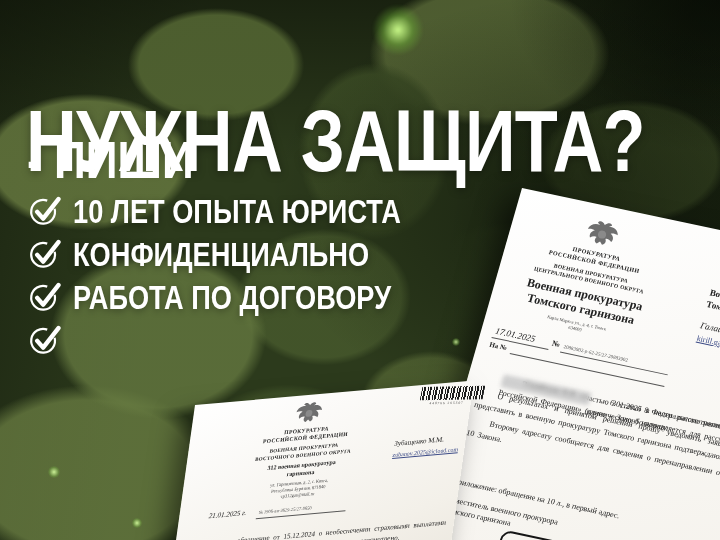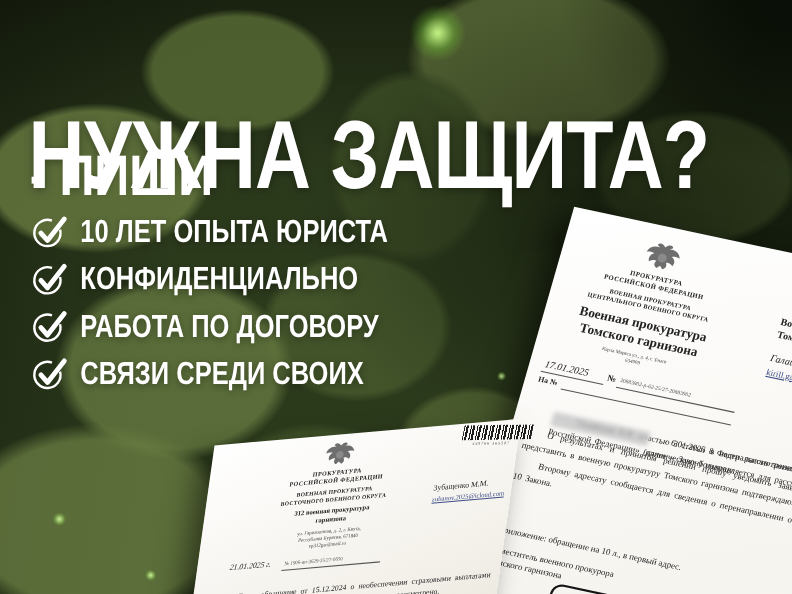--- a/index.html
+++ b/index.html
@@ -45,21 +45,21 @@
   .cond85{display:inline-block;transform:scaleX(.85);transform-origin:left center;white-space:nowrap;}
   .headline{position:absolute;left:26px;top:38px;color:#fff;font-weight:800;
     font-size:88px;line-height:1;letter-spacing:-1px;
     text-shadow:0 2px 10px rgba(0,0,0,.35);}
   .subheadline{position:absolute;left:27px;top:134px;color:#fff;font-weight:800;
     font-size:52px;line-height:1;letter-spacing:0;}
   .checklist{position:absolute;left:27px;top:194px;display:flex;flex-direction:column;gap:9px;
     list-style:none;margin:0;padding:0;}
   .check-row{display:flex;align-items:center;gap:12px;height:34px;}
   .check-ico{width:34px;height:34px;flex:0 0 34px;}
-  .check-label{color:#fff;font-weight:800;font-size:29px;line-height:1;
+  .check-label{color:#fff;font-weight:800;font-size:34px;line-height:1;
     text-shadow:0 2px 8px rgba(0,0,0,.35);}
 
   
   .paper{position:absolute;background:linear-gradient(160deg,#ffffff 0%,#f3f0e9 70%,#e9e5dc 100%);
     box-shadow:-10px 12px 26px rgba(0,0,0,.5);
     font-family:"Liberation Serif",serif;color:#222;}
   .paper *{position:absolute;}
   .paper1{left:195px;top:405px;width:280px;height:200px;
     transform:rotate(-5deg) skewX(-13deg);transform-origin:0 0;}
   .paper2{left:522px;top:188px;width:520px;height:560px;
@@ -193,17 +193,16 @@
         <path d="M23.8 7.8 A 14 14 0 1 0 32.5 17.4" fill="none" stroke="#fff" stroke-width="2.6"></path>
         <path d="M12 21 L19 29 L37 6" fill="none" stroke="#fff" stroke-width="5.2" stroke-linecap="round" stroke-linejoin="round"></path>
       </svg>
       <span class="check-label"><span class="cond">РАБОТА ПО ДОГОВОРУ</span></span>
     </li>
     <li class="check-row">
       <svg class="check-ico" viewBox="0 0 40 40">
         <path d="M23.8 7.8 A 14 14 0 1 0 32.5 17.4" fill="none" stroke="#fff" stroke-width="2.6"></path>
         <path d="M12 21 L19 29 L37 6" fill="none" stroke="#fff" stroke-width="5.2" stroke-linecap="round" stroke-linejoin="round"></path>
       </svg>
-      <span class="check-label"><span class="cond">СВЯЗИ СРЕДИ СВОИХ</span></span>
     </li>
   </ul>
 
 </div>
 
 </body></html>

